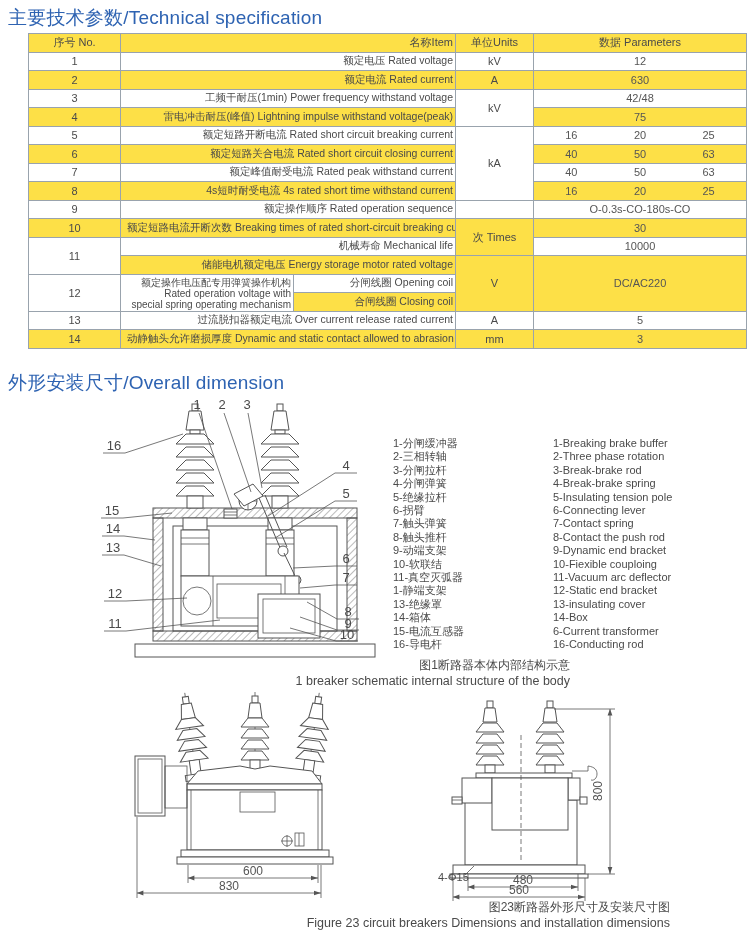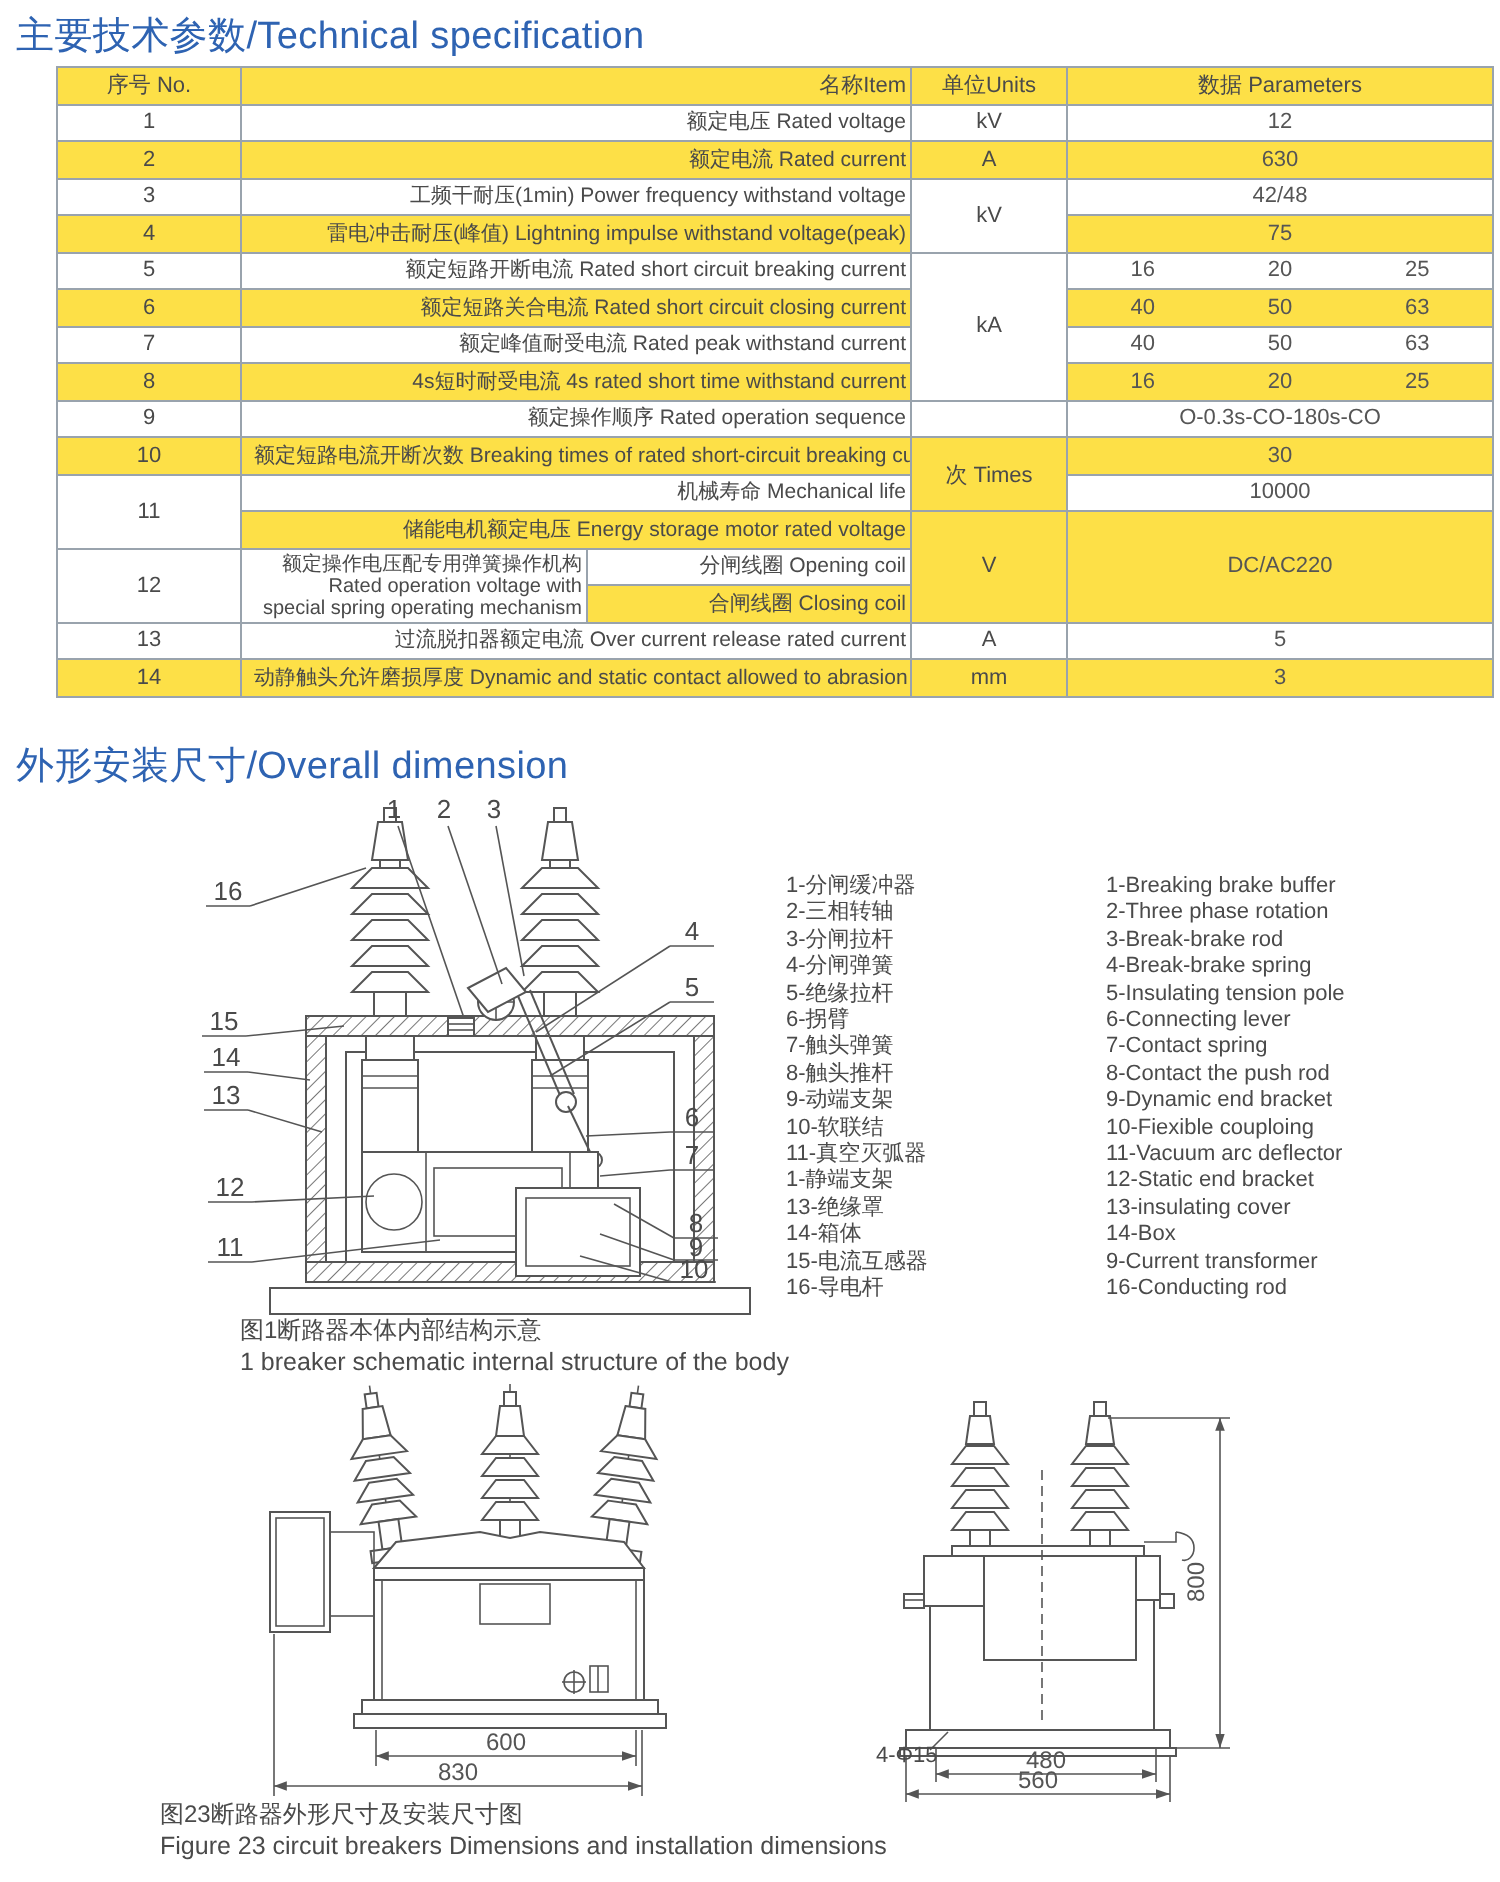--- a/index.html
+++ b/index.html
@@ -24,21 +24,21 @@
   #spec tr.h td{font-size:11px}
   #spec .tri span{display:inline-block;width:33%;text-align:center}
   #spec td.r12name{white-space:normal;line-height:11px;font-size:10px;padding-top:1px}
   #spec td.val{color:#555}
 
   .parts{position:absolute;top:437px;font-size:11px;line-height:13.4px;
          color:#4a4a4a;white-space:nowrap}
   #parts-cn{left:393px}
   #parts-en{left:553px}
 
-  .caption{position:absolute;text-align:left;color:#4a4a4a}
+  .caption{position:absolute;text-align:right;color:#4a4a4a}
   #cap1{left:120px;top:657px;width:450px}
   #cap2{left:80px;top:899px;width:590px}
   .cap-cn{font-size:12px}
   .cap-en{font-size:12.5px}
 
   svg{position:absolute}
   #fig1{left:95px;top:398px}
   #fig23L{left:128px;top:692px}
   #fig23R{left:438px;top:693px}
   svg text{font-family:"Liberation Sans","DejaVu Sans",sans-serif;fill:#4a4a4a}
@@ -310,21 +310,21 @@
     <div>5-Insulating tension pole</div>
     <div>6-Connecting lever</div>
     <div>7-Contact spring</div>
     <div>8-Contact the push rod</div>
     <div>9-Dynamic end bracket</div>
     <div>10-Fiexible couploing</div>
     <div>11-Vacuum arc deflector</div>
     <div>12-Static end bracket</div>
     <div>13-insulating cover</div>
     <div>14-Box</div>
-    <div>9-Current transformer</div>
+    <div>6-Current transformer</div>
     <div>16-Conducting rod</div>
   </div>
 
 <div id="cap1" class="caption">
   <div class="cap-cn">图1断路器本体内部结构示意</div>
   <div class="cap-en">1 breaker schematic internal structure of the body</div>
 </div>
 
 <svg id="fig23L" width="320" height="212" viewBox="0 0 320 212">
   <defs>

